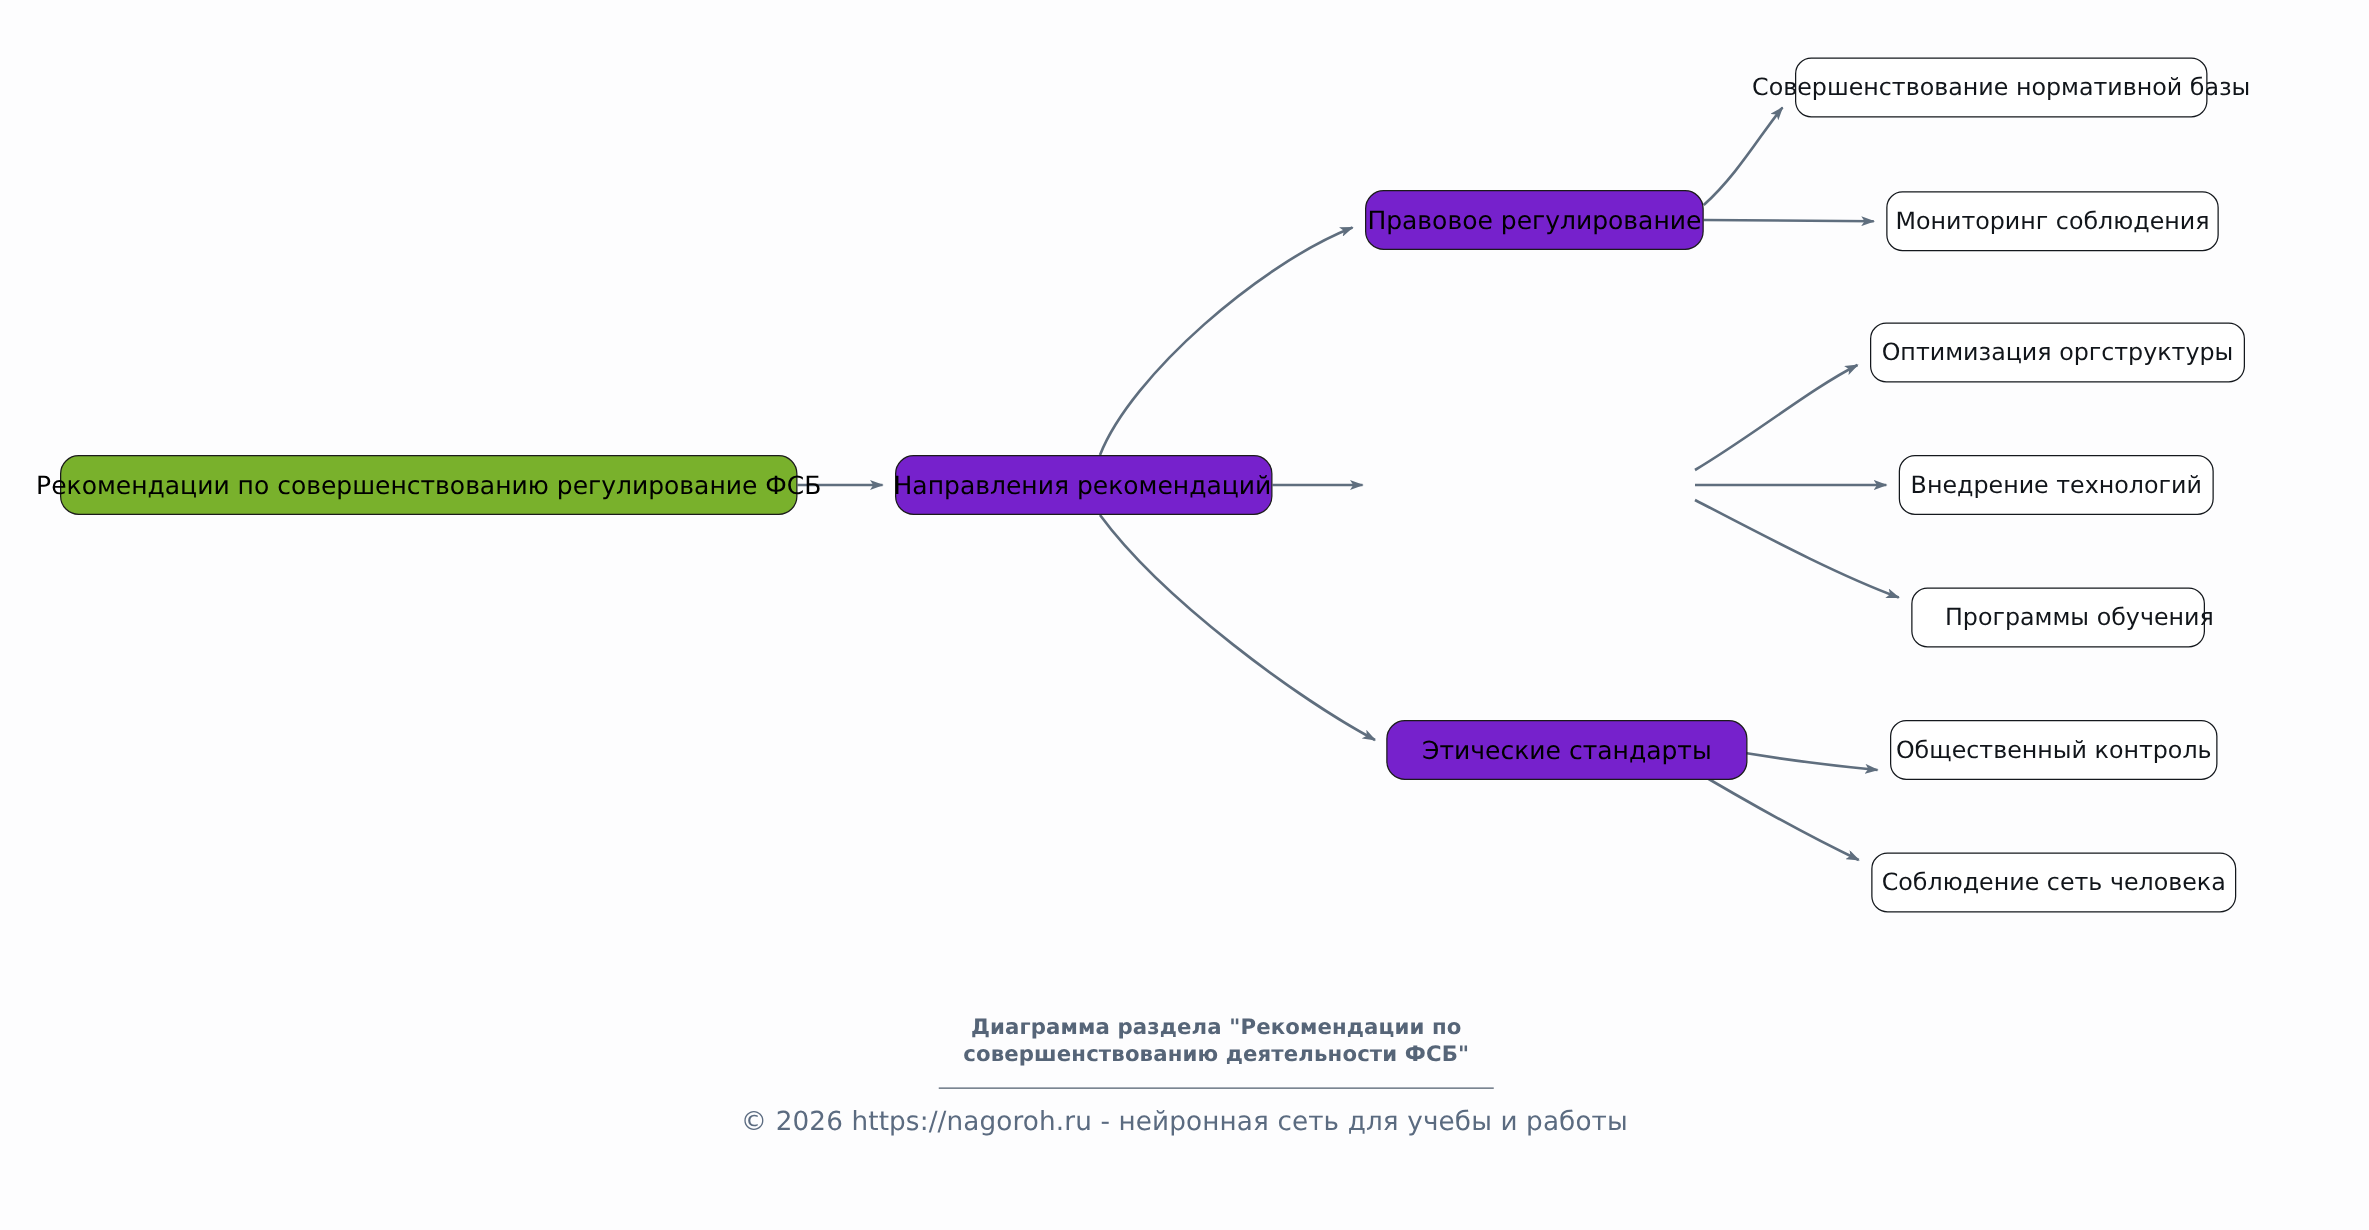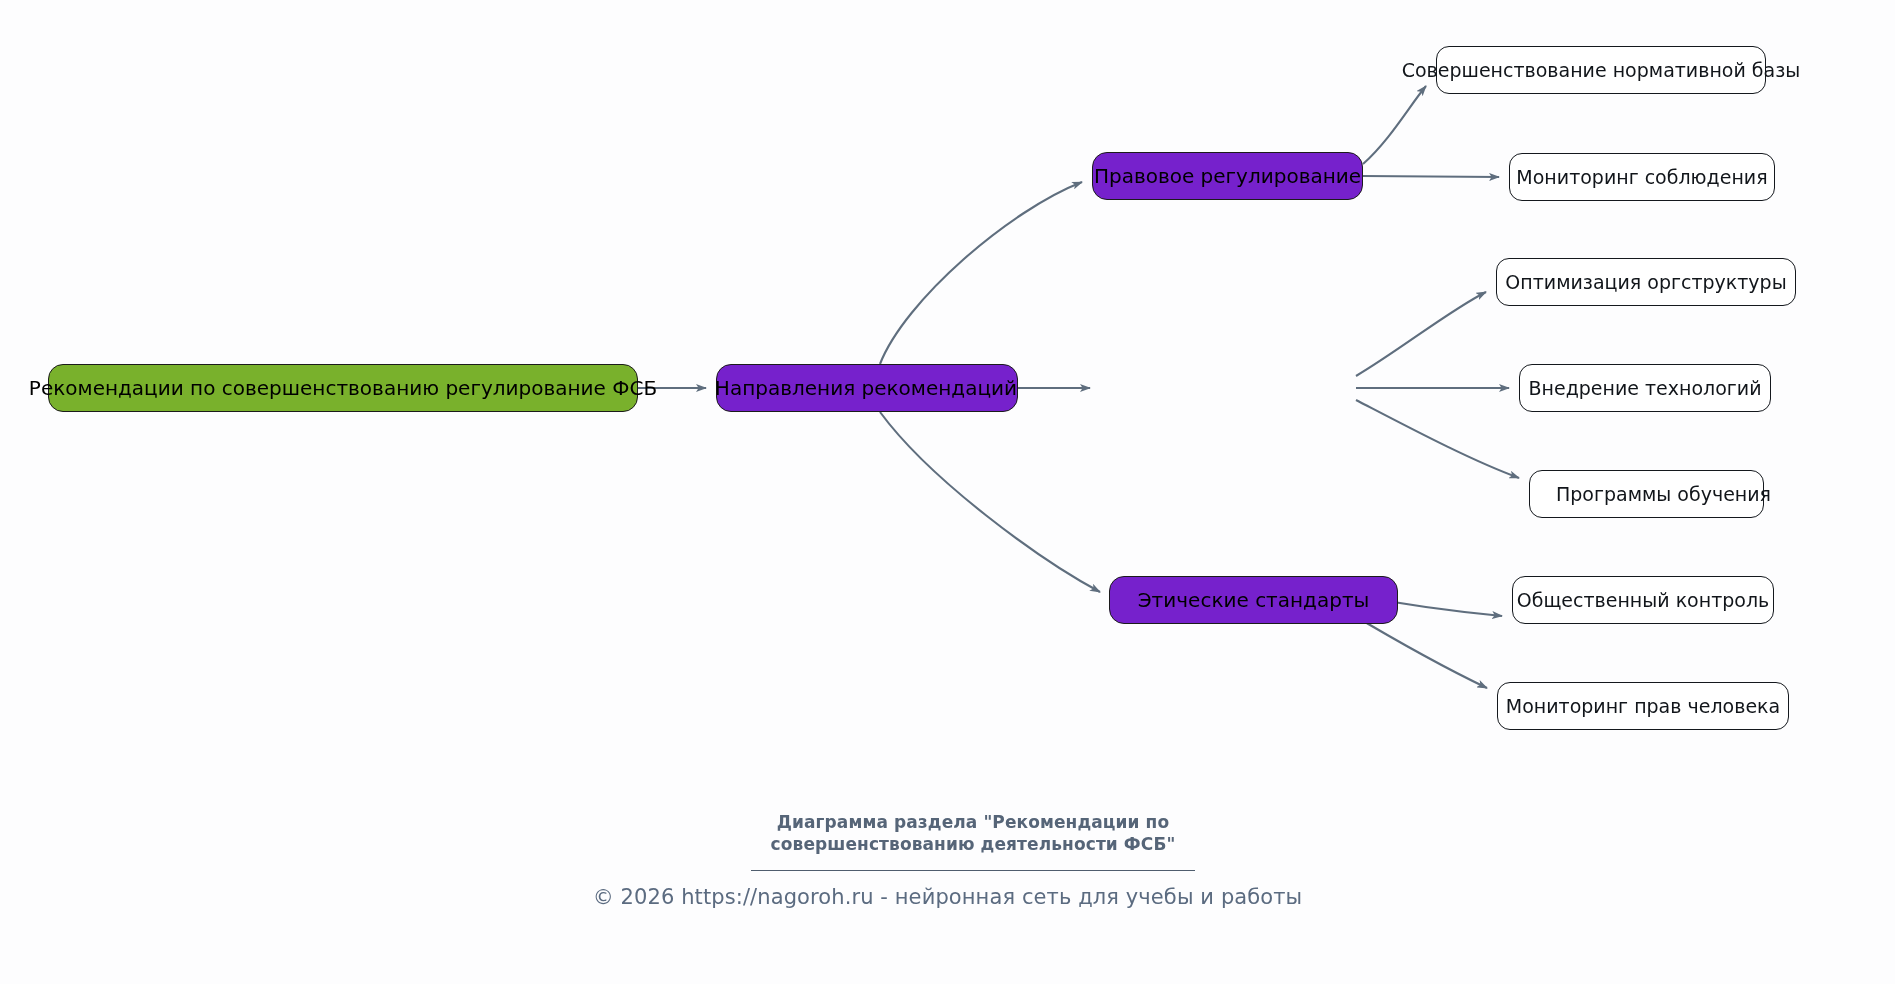--- a/index.html
+++ b/index.html
@@ -152,21 +152,21 @@
     <span class="node-label">Программы обучения</span>
   </div>
 
   <div class="node branch" style="left: 1109px; top: 576px; width: 289px; height: 48px;">
     <span class="node-label">Этические стандарты</span>
   </div>
   <div class="node leaf" style="left: 1512px; top: 576px; width: 262px; height: 48px;">
     <span class="node-label">Общественный контроль</span>
   </div>
   <div class="node leaf" style="left: 1497px; top: 682px; width: 292px; height: 48px;">
-    <span class="node-label">Мониторинг прав человека</span>
+    <span class="node-label">Соблюдение сеть человека</span>
   </div>
 
   <div id="caption-block">
     <div id="caption-title">Диаграмма раздела "Рекомендации по совершенствованию деятельности ФСБ"</div>
     <div id="caption-rule"></div>
   </div>
 
   <div id="footer-text">© 2026 https://nagoroh.ru - нейронная сеть для учебы и работы</div>
 
 </div>

